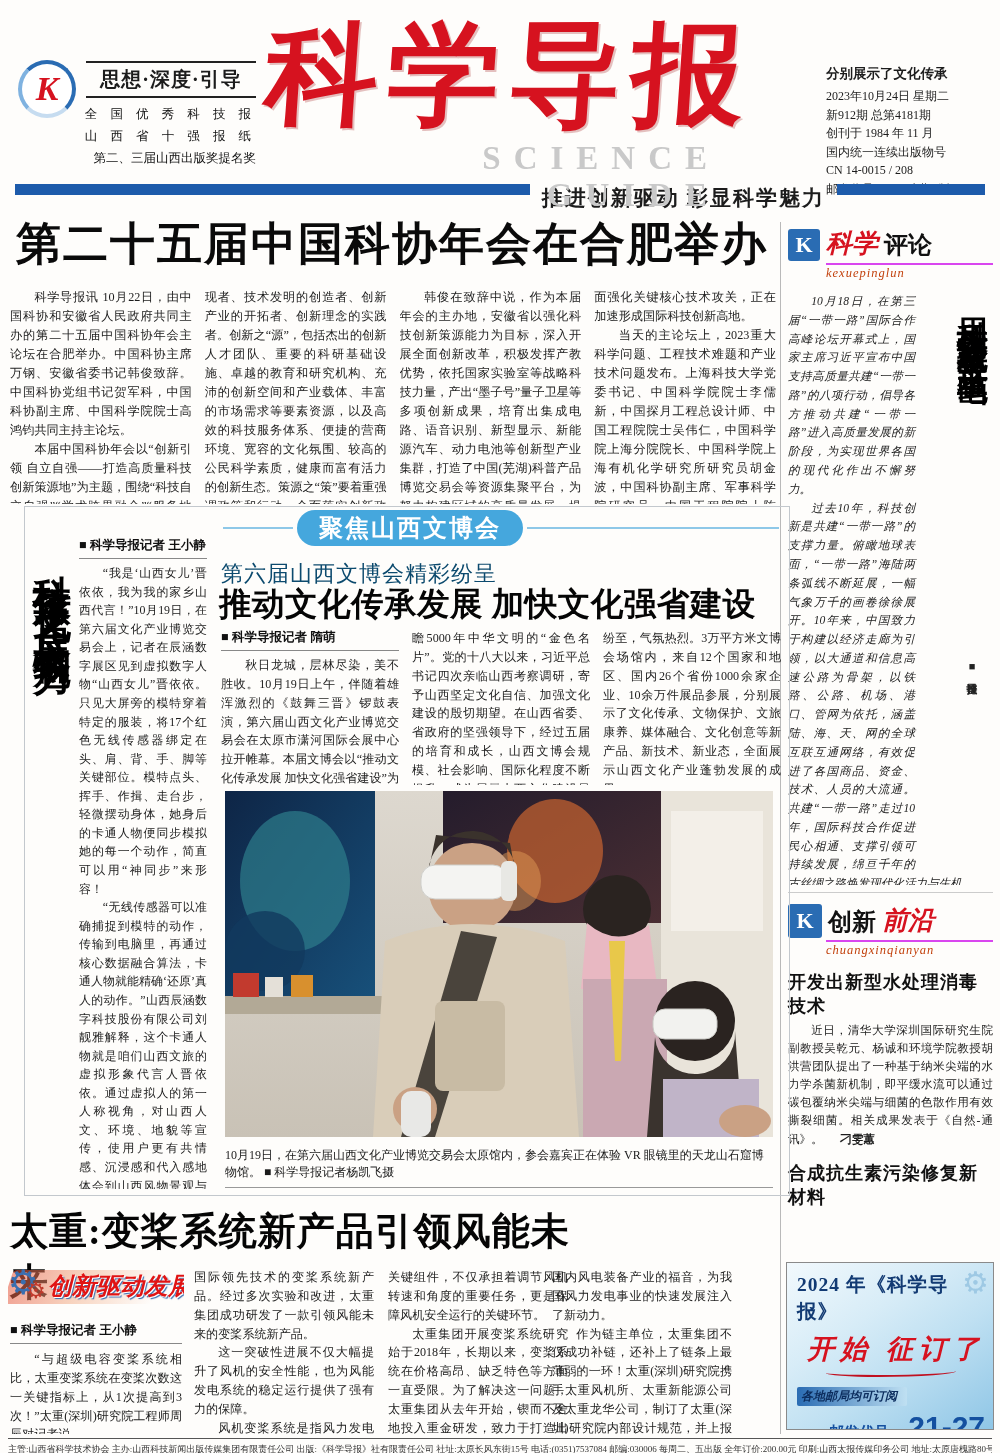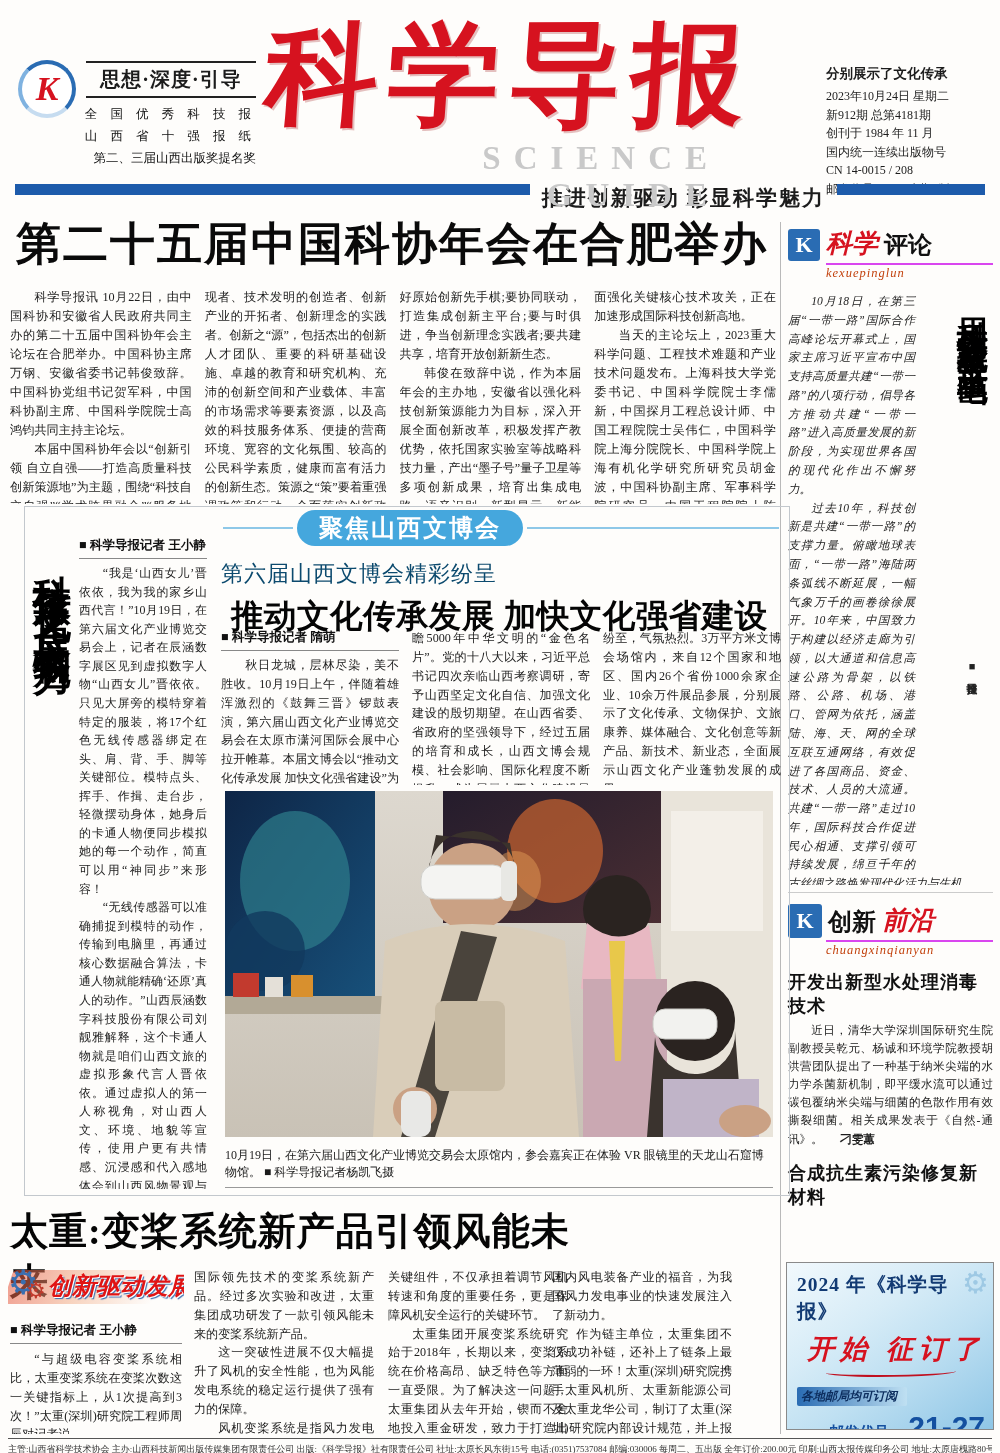--- a/index.html
+++ b/index.html
@@ -167,21 +167,20 @@
       <div class="col">
         <p><span class="lead-intro"></span><span>科学导报讯 10月22日，由中国科协和安徽省人民政府共同主办的第二十五届中国科协年会主论坛在合肥举办。中国科协主席万钢、安徽省委书记韩俊致辞。中国科协党组书记贺军科，中国科协副主席、中国科学院院士高鸿钧共同主持主论坛。</span></p>
         <p>本届中国科协年会以“创新引领 自立自强——打造高质量科技创新策源地”为主题，围绕“科技自立自强”“学术跨界融合”“服务地方：建设科创高地”3大板块开展20项专题活动，充分展现科技工作者“主角”风采，发挥全国学会“主体”作用，增强举办地“主场”获得感。</p>
 
       </div>
       <div class="col">
         <p class="cont">现者、技术发明的创造者、创新产业的开拓者、创新理念的实践者。创新之“源”，包括杰出的创新人才团队、重要的科研基础设施、卓越的教育和研究机构、充沛的创新空间和产业载体、丰富的市场需求等要素资源，以及高效的科技服务体系、便捷的营商环境、宽容的文化氛围、较高的公民科学素质，健康而富有活力的创新生态。策源之“策”要着重强调政策和行动，全面落实创新政策，通过策划、组织和开展各种科技创新活动，将“源”所蕴藏的能量尽可能发挥出来，为经济社会的发展提供活力和动力。</p>
 
       </div>
       <div class="col">
-        <p class="cont">好原始创新先手棋;要协同联动，打造集成创新主平台;要与时俱进，争当创新理念实践者;要共建共享，培育开放创新新生态。</p>
         <p>韩俊在致辞中说，作为本届年会的主办地，安徽省以强化科技创新策源能力为目标，深入开展全面创新改革，积极发挥产教优势，依托国家实验室等战略科技力量，产出“墨子号”量子卫星等多项创新成果，培育出集成电路、语音识别、新型显示、新能源汽车、动力电池等创新型产业集群，打造了中国(芜湖)科普产品博览交易会等资源集聚平台，为努力构建区域的高质量发展、提升国家创新体系整体效能探索了有效实践。合肥市依托综合性国家科学中心，积极推动“人造太阳”、稳态强磁场等重大科技基础设施建设，集聚一批高水平科技创新主体，全</p>
       </div>
       <div class="col">
         <p class="cont">面强化关键核心技术攻关，正在加速形成国际科技创新高地。</p>
         <p><span>当天的主论坛上，2023重大科学问题、工程技术难题和产业技术问题发布。上海科技大学党委书记、中国科学院院士李儒新，中国探月工程总设计师、中国工程院院士吴伟仁，中国科学院上海分院院长、中国科学院上海有机化学研究所研究员胡金波，中国科协副主席、军事科学院研究员、中国工程院院士陈薇，中国科学技术大学教授陆朝阳，科大讯飞董事长刘庆峰，分别围绕强激光与加速器发展、我国深空探测现状与未来、功能分子和材料研究最新进展与未来展望、疫苗研发创新与公共安全、量子科技最新进展与未来展望、通用人工智能认知大模型发展等相关主题作报告。</span></p>
       </div>
     </div>
   </section>
 
   <div class="abs vrule"></div>
@@ -233,21 +232,21 @@
       <span class="num">21-27</span>
     </div>
     
   </aside>
 
   <section class="abs focusbox">
     <div class="pill-line pl-l"></div>
     <div class="pill-line pl-r"></div>
     <div class="pill">聚焦山西文博会</div>
     <div class="kicker">第六届山西文博会精彩纷呈</div>
-    <h2 class="focus-headline sans" style="margin:12px">推动文化传承发展 加快文化强省建设</h2>
+    <h2 class="focus-headline sans" style="margin:0">推动文化传承发展 加快文化强省建设</h2>
 
     <div class="focus-cols">
       <div class="col">
         <div class="byline">■ 科学导报记者 隋萌</div>
         <p>秋日龙城，层林尽染，美不胜收。10月19日上午，伴随着雄浑激烈的《鼓舞三晋》锣鼓表演，第六届山西文化产业博览交易会在太原市潇河国际会展中心拉开帷幕。本届文博会以“推动文化传承发展 加快文化强省建设”为主题，精彩纷呈的开幕式，精美绝伦的文博展品，将山西厚重多姿的文化底蕴展示给全世界。</p>
 
       </div>
       <div class="col">
         <p class="cont">瞻5000年中华文明的“金色名片”。党的十八大以来，习近平总书记四次亲临山西考察调研，寄予山西坚定文化自信、加强文化建设的殷切期望。在山西省委、省政府的坚强领导下，经过五届的培育和成长，山西文博会规模、社会影响、国际化程度不断提升，成为展示山西文化建设最新成果的重要平台、引领山西文化产业发展的强劲引擎、丰富群众精神文化生活的盛大节会、扩大文化对外开放的桥梁纽带。</p>
 

